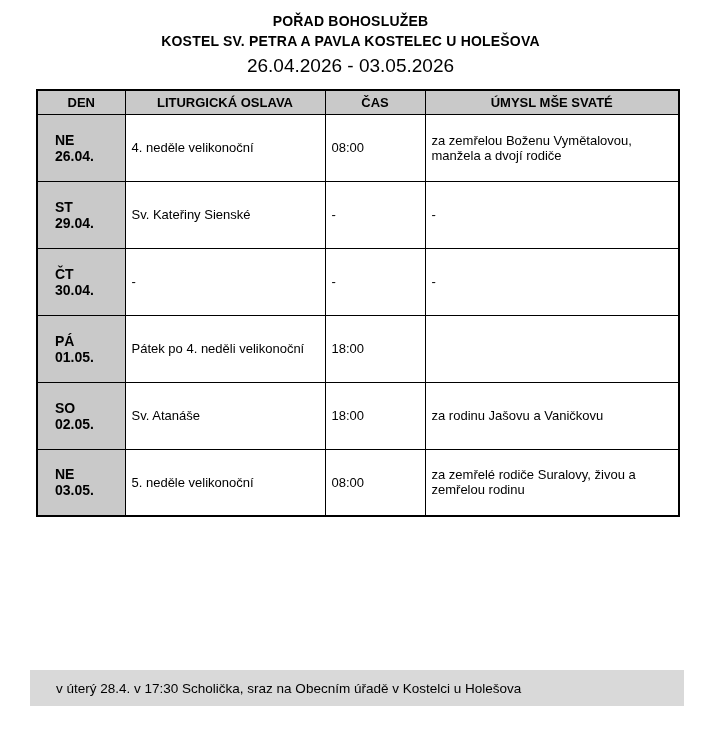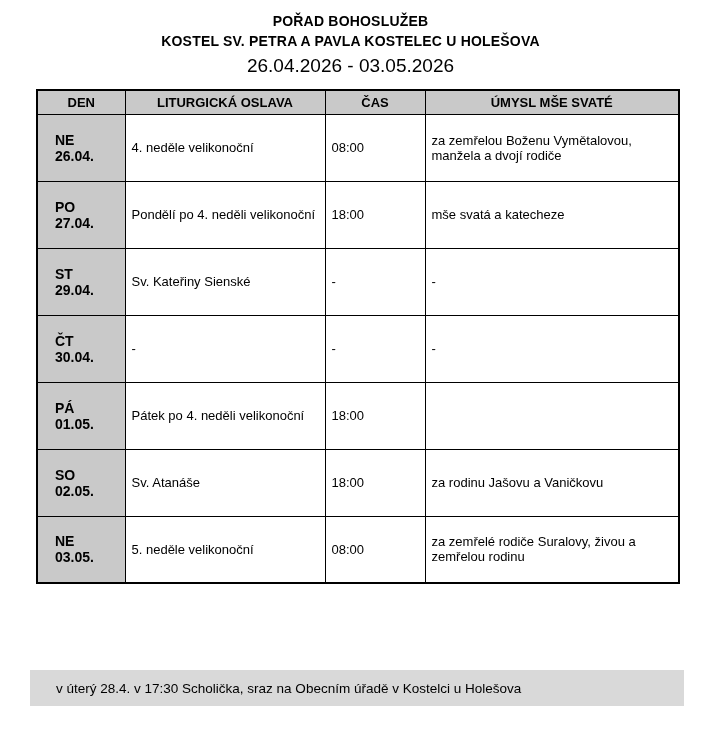--- a/index.html
+++ b/index.html
@@ -78,26 +78,20 @@
     </tr>
   </thead>
   <tbody>
     <tr>
       <td class="day-cell"><span class="day-name">NE</span><span>26.04.</span></td>
       <td>4. neděle velikonoční</td>
       <td>08:00</td>
       <td>za zemřelou Boženu Vymětalovou, manžela a dvojí rodiče</td>
     </tr>
     <tr>
-      <td class="day-cell"><span class="day-name">PO</span><span>27.04.</span></td>
-      <td>Pondělí po 4. neděli velikonoční</td>
-      <td>18:00</td>
-      <td>mše svatá a katecheze</td>
-    </tr>
-    <tr>
       <td class="day-cell"><span class="day-name">ST</span><span>29.04.</span></td>
       <td>Sv. Kateřiny Sienské</td>
       <td>-</td>
       <td>-</td>
     </tr>
     <tr>
       <td class="day-cell"><span class="day-name">ČT</span><span>30.04.</span></td>
       <td>-</td>
       <td>-</td>
       <td>-</td>

